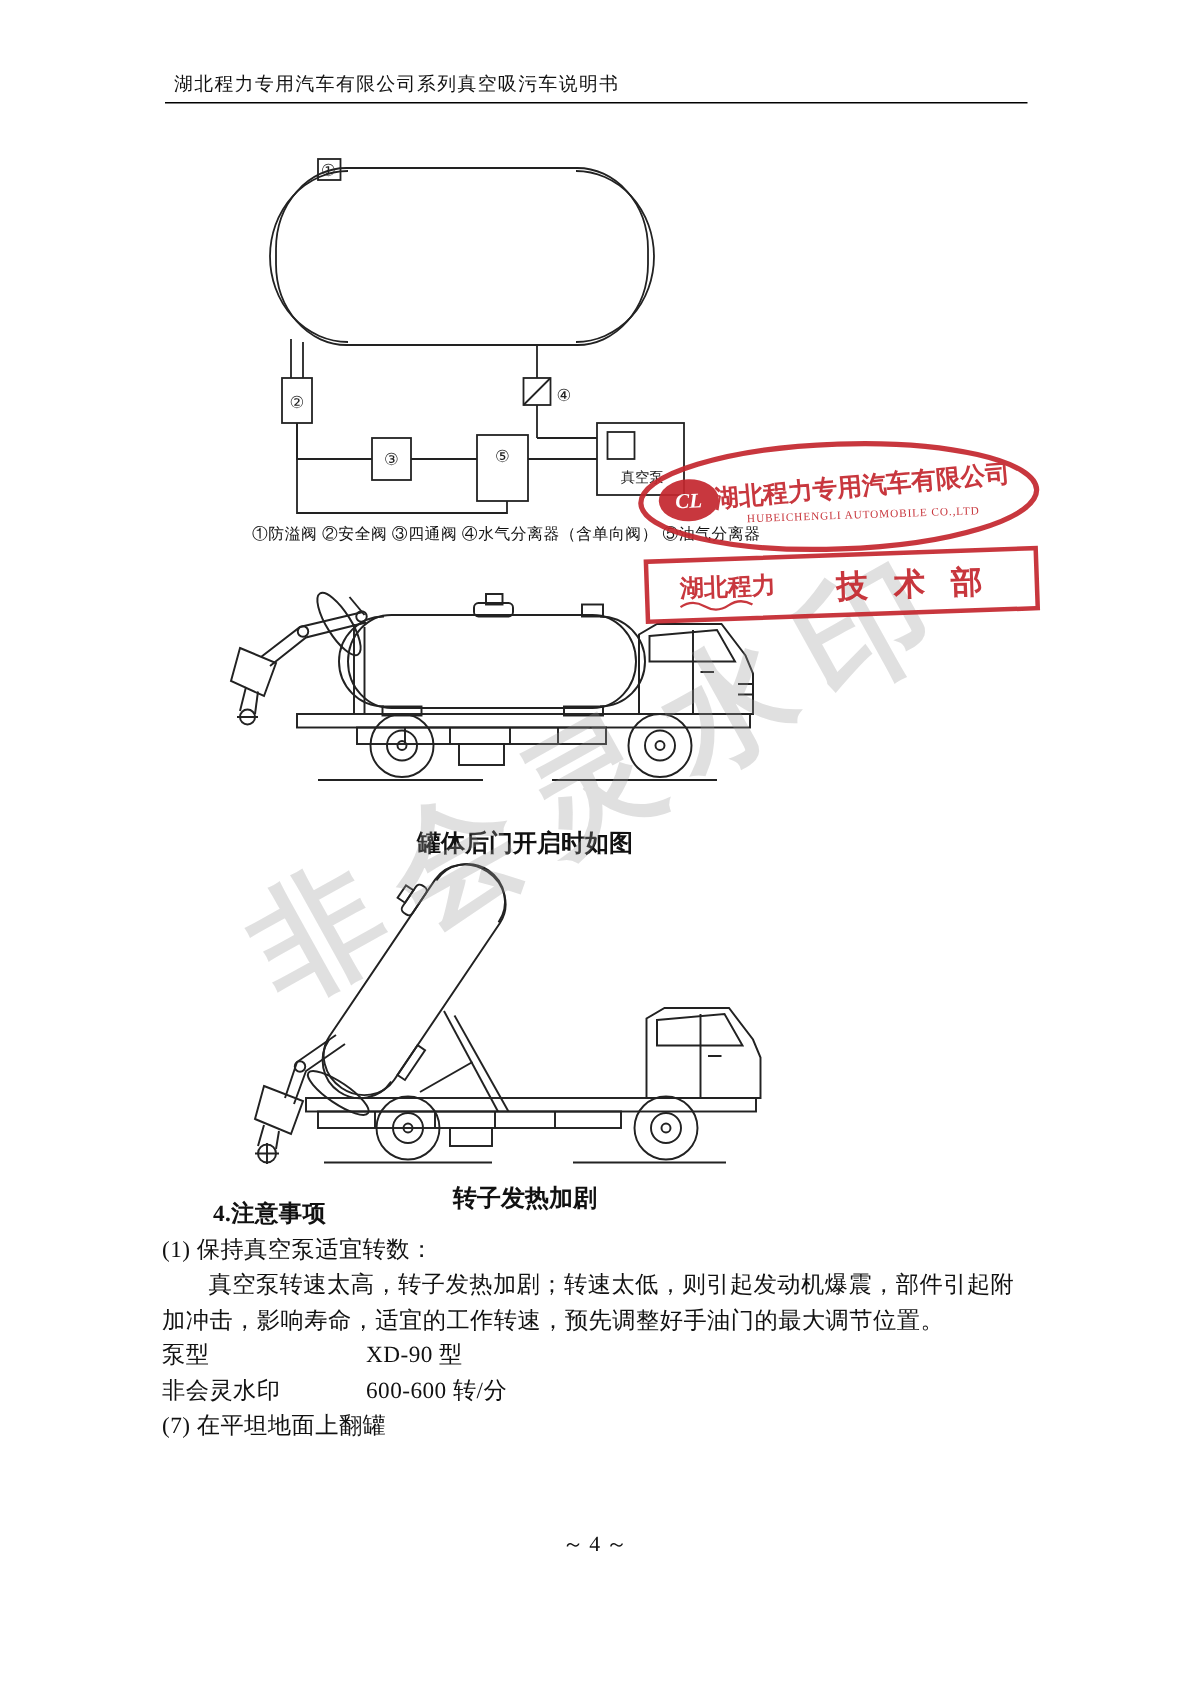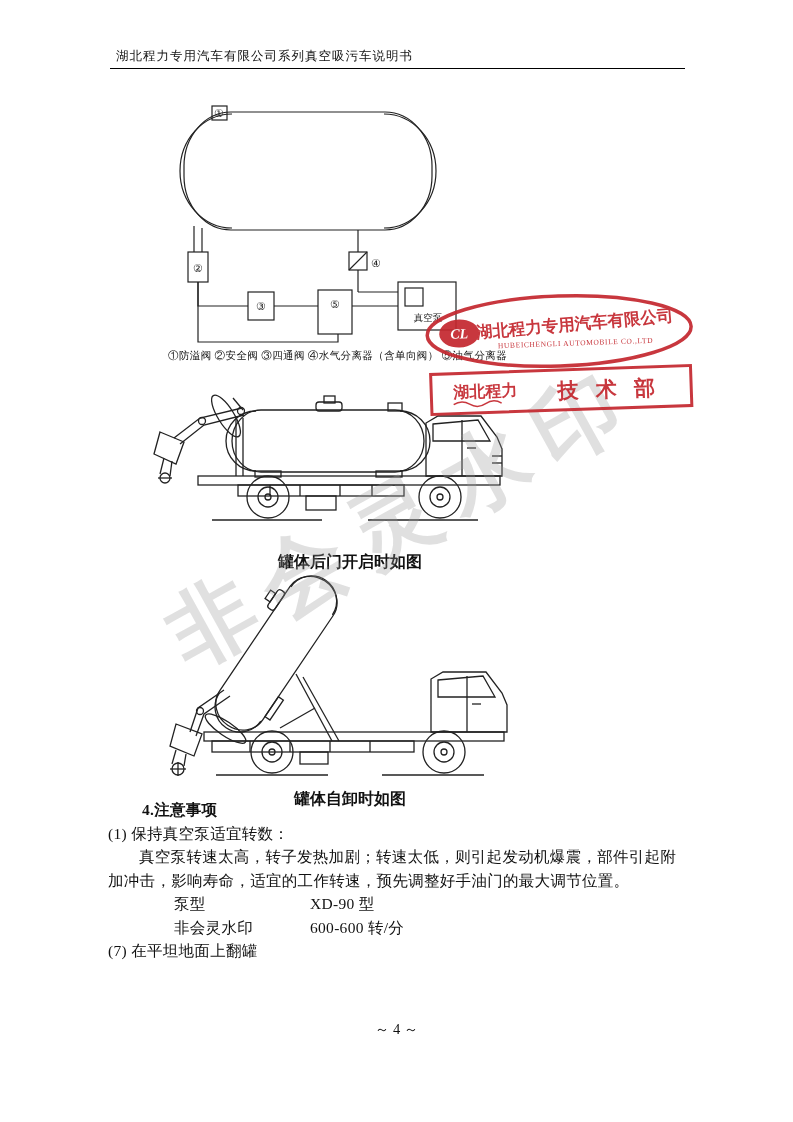--- a/index.html
+++ b/index.html
@@ -28,21 +28,21 @@
     transform:rotate(-29deg); transform-origin:0 50%;
     font-family:"Liberation Sans","DejaVu Sans",sans-serif;
     font-size:86px; font-weight:bold; letter-spacing:18px;
     color:#9a9a9a; opacity:0.30; white-space:nowrap; pointer-events:none;
   }
 
   .notes { left:108px; top:798px; width:580px; font-size:15.5px; line-height:23.5px; letter-spacing:0.3px; }
   .notes-title { font-weight:bold; margin-left:34px; }
   .note-item { }
   .note-para { text-indent:2em; }
-  .spec-row { display:flex; margin-left:66px; }
+  .spec-row { display:flex; }
   .spec-label { width:136px; }
   .footer { left:0; top:1020px; width:793px; text-align:center; font-size:14.5px; }
 
   svg { display:block; }
 </style>
 </head>
 <body>
 
 <div class="abs header-title">湖北程力专用汽车有限公司系列真空吸污车说明书</div>
 <div class="abs header-rule"></div>
@@ -164,21 +164,21 @@
     <path d="M80 140 L54 158 L46 180"></path>
     <circle cx="50" cy="155" r="3.5"></circle>
     <polygon points="26,168 52,178 44,200 20,190"></polygon>
     <line x1="26" y1="194" x2="22" y2="208"></line>
     <line x1="36" y1="198" x2="34" y2="210"></line>
     <circle cx="28" cy="213" r="6"></circle>
     <line x1="20" y1="213" x2="36" y2="213"></line>
     <line x1="28" y1="206" x2="28" y2="220"></line>
   </g>
 </svg>
-<div class="abs caption caption2">罐体自卸时如图</div>
+<div class="abs caption caption2">转子发热加剧</div>
 
 <svg class="abs stamp" width="272" height="122" viewBox="0 0 272 122">
   <g>
     <ellipse cx="136" cy="37" rx="132" ry="35" fill="none" stroke="#C4272E" stroke-width="3.5"></ellipse>
     <ellipse cx="36" cy="36" rx="20" ry="14" fill="#C4272E"></ellipse>
     <text x="36" y="41" fill="#ffffff" font-size="14" font-weight="bold" font-style="italic" text-anchor="middle">CL</text>
     <text x="152" y="36" font-size="16.5" font-weight="bold" text-anchor="middle" fill="#C4272E" transform="rotate(-3 152 36)">湖北程力专用汽车有限公司</text>
     <text x="152" y="52" font-size="7.5" text-anchor="middle" fill="#C4272E" letter-spacing="0.6">HUBEICHENGLI AUTOMOBILE CO.,LTD</text>
   </g>
   <g>

